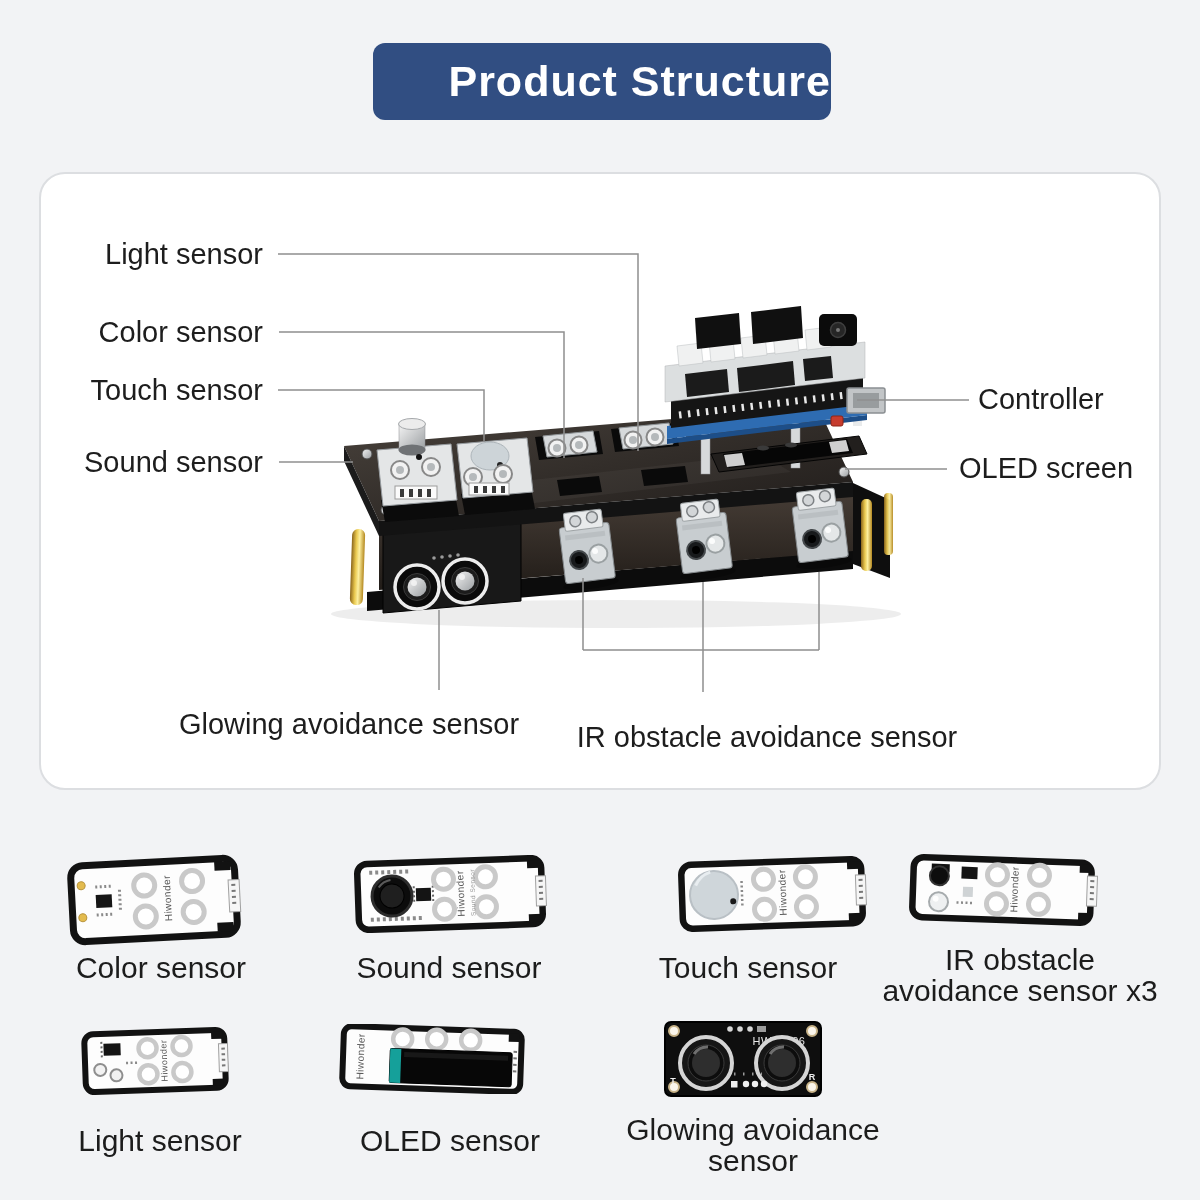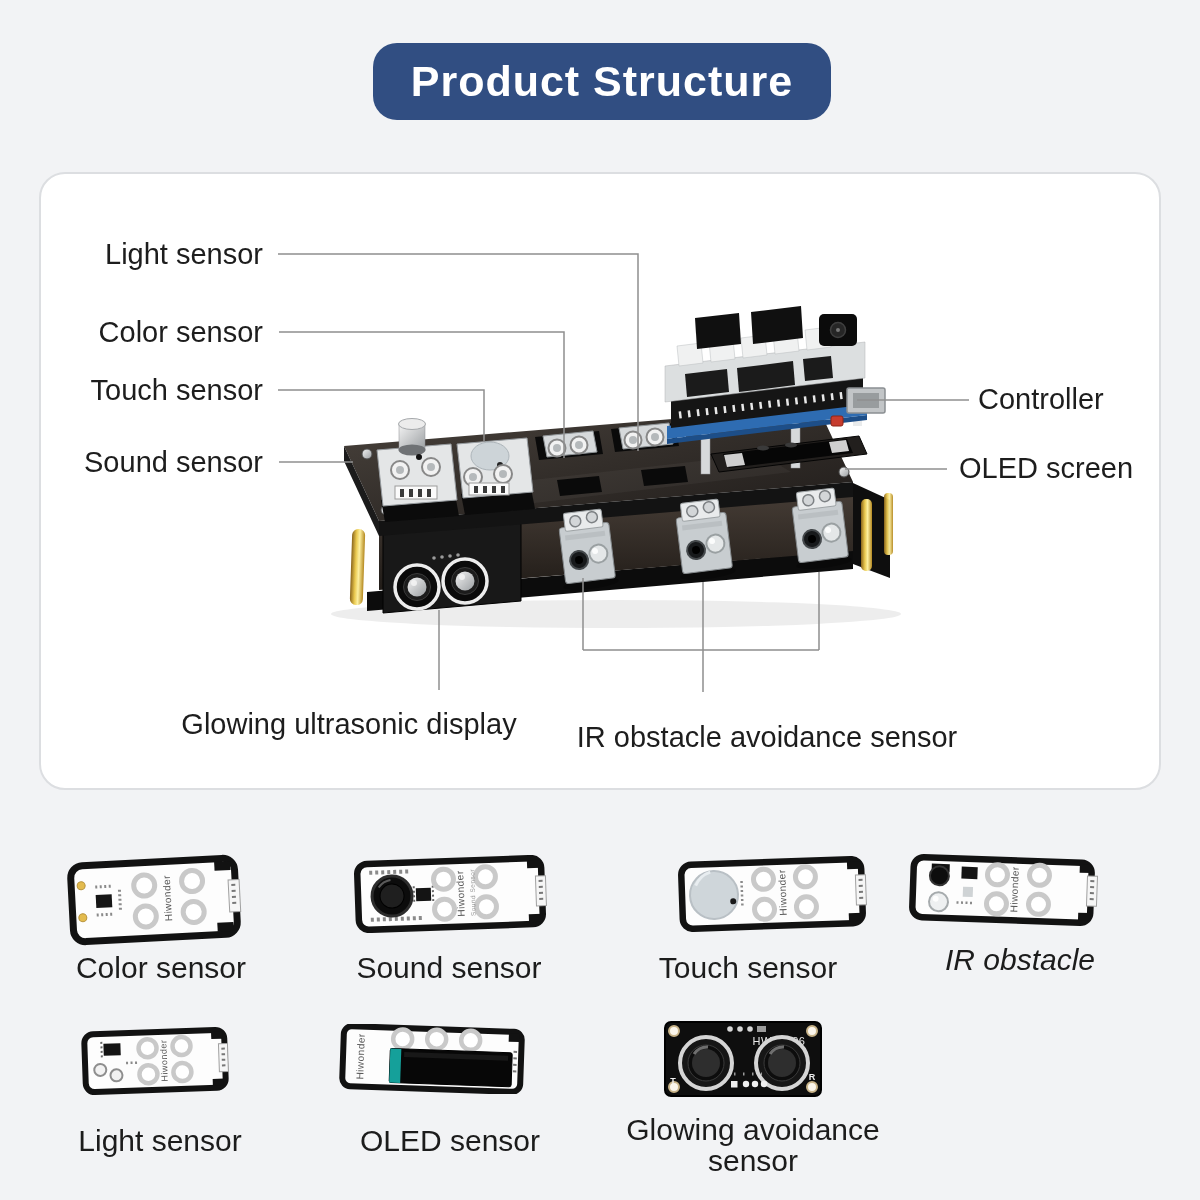--- a/index.html
+++ b/index.html
@@ -1,20 +1,20 @@
 <!DOCTYPE html>
 <html><head>
 <meta charset="utf-8">
 <style>
   html,body{margin:0;padding:0;}
   body{width:1200px;height:1200px;background:#f2f3f5;font-family:"Liberation Sans","DejaVu Sans",sans-serif;}
   #page{position:relative;width:1200px;height:1200px;background:#f2f3f5;overflow:hidden;}
 
   .title-pill{position:absolute;left:373px;top:43px;width:458px;height:77px;background:#314e82;
-    border-radius:24px;display:flex;align-items:center;justify-content:center;}
+    border-radius:12px;display:flex;align-items:center;justify-content:flex-end;}
   .title-pill span{color:#fff;font-size:43px;font-weight:700;letter-spacing:1px;}
 
   .panel{position:absolute;left:39px;top:172px;width:1122px;height:618px;background:#ffffff;
     border:2px solid #dcdee1;border-radius:26px;box-sizing:border-box;overflow:hidden;}
   .panel svg{position:absolute;left:0;top:0;}
 
   .callout{position:absolute;font-size:29px;color:#1d1d1d;line-height:34px;white-space:nowrap;}
   .co-right{text-align:right;}
   .co-center{text-align:center;white-space:normal;}
 
@@ -245,21 +245,21 @@
         <path d="M582,648 H818 M702,648 V690"></path>
       </g>
     </svg>
 
     <div class="callout co-right" style="left:0;top:63px;width:222px;">Light sensor</div>
     <div class="callout co-right" style="left:0;top:141px;width:222px;">Color sensor</div>
     <div class="callout co-right" style="left:0;top:199px;width:222px;">Touch sensor</div>
     <div class="callout co-right" style="left:0;top:271px;width:222px;">Sound sensor</div>
     <div class="callout" style="left:937px;top:208px;">Controller</div>
     <div class="callout" style="left:918px;top:277px;">OLED screen</div>
-    <div class="callout co-center" style="left:58px;top:533px;width:500px;">Glowing ultrasonic display</div>
+    <div class="callout co-center" style="left:58px;top:533px;width:500px;">Glowing avoidance sensor</div>
     <div class="callout co-center" style="left:476px;top:546px;width:500px;">IR obstacle avoidance sensor</div>
   </div>
 
   <div class="comp" style="left:66px;top:852px;">
     <svg width="176" height="96">
       <g transform="rotate(-3 88 48)">
         <rect x="6" y="10" width="164" height="76" rx="12" fill="#fdfdfd" stroke="#121212" stroke-width="7"></rect>
         <rect x="150" y="13" width="16" height="9" fill="#121212"></rect>
           <rect x="150" y="74" width="16" height="9" fill="#121212"></rect>
         <circle cx="16" cy="30" r="4" fill="#e3bb4e" stroke="#b5913a" stroke-width="1"></circle>
@@ -351,22 +351,23 @@
         <circle cx="92" cy="23" r="10" fill="#fff" stroke="#c9c9c9" stroke-width="5"></circle>
         <circle cx="92" cy="52" r="10" fill="#fff" stroke="#c9c9c9" stroke-width="5"></circle>
         <circle cx="134" cy="22" r="10" fill="#fff" stroke="#c9c9c9" stroke-width="5"></circle>
         <circle cx="134" cy="51" r="10" fill="#fff" stroke="#c9c9c9" stroke-width="5"></circle>
         <text class="brand-txt" transform="translate(113,60) rotate(-90)">Hiwonder</text>
         <rect x="182" y="21" width="10" height="30" fill="#f6f6f6" stroke="#a0a0a0" stroke-width="1"></rect>
         <line x1="187" y1="25" x2="187" y2="47" stroke="#777" stroke-width="4" stroke-dasharray="2,4"></line>
       </g>
     </svg>
   </div>
-  <div class="comp-label" style="left:870px;top:944px;width:300px;font-style:italic;">
+  <div class="comp-label" style="left:870px;top:944px;width:300px;">
     <div>IR obstacle</div>
+    <div>avoidance sensor x3</div>
   </div>
 
   <div class="comp" style="left:80px;top:1026px;">
     <svg width="150" height="70">
       <g transform="rotate(-2 75 35)">
         <rect x="5" y="6" width="140" height="58" rx="9" fill="#fdfdfd" stroke="#121212" stroke-width="6"></rect>
         <rect x="132" y="8" width="11" height="7" fill="#121212"></rect>
           <rect x="132" y="55" width="11" height="7" fill="#121212"></rect>
         <rect x="24" y="16" width="17" height="12" fill="#141414"></rect>
         <line x1="22" y1="14" x2="22" y2="30" stroke="#666" stroke-width="2" stroke-dasharray="2,2.5"></line>

